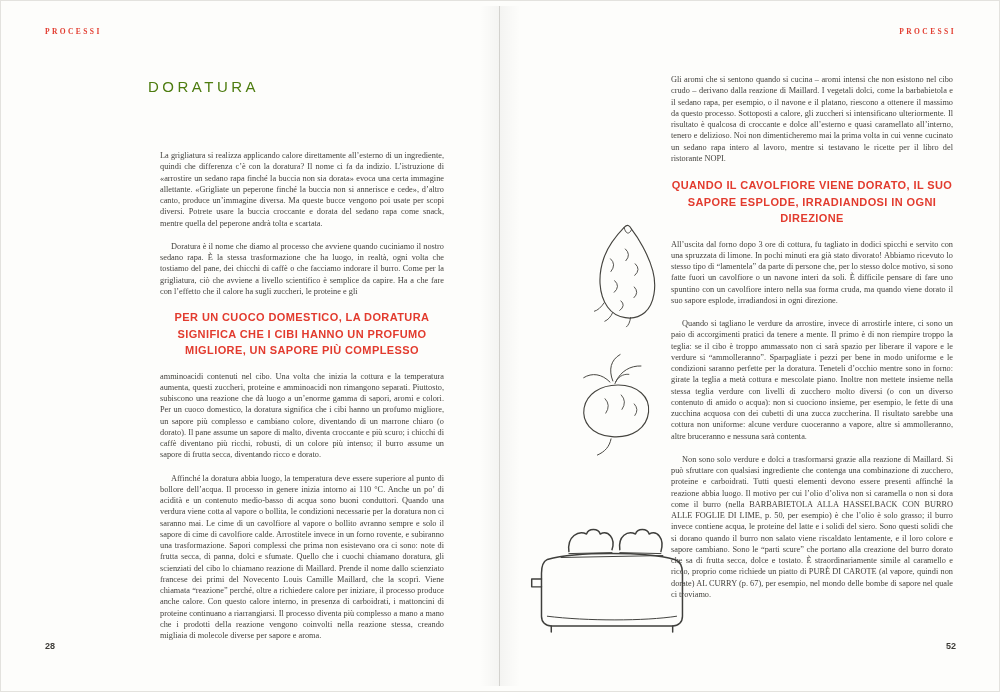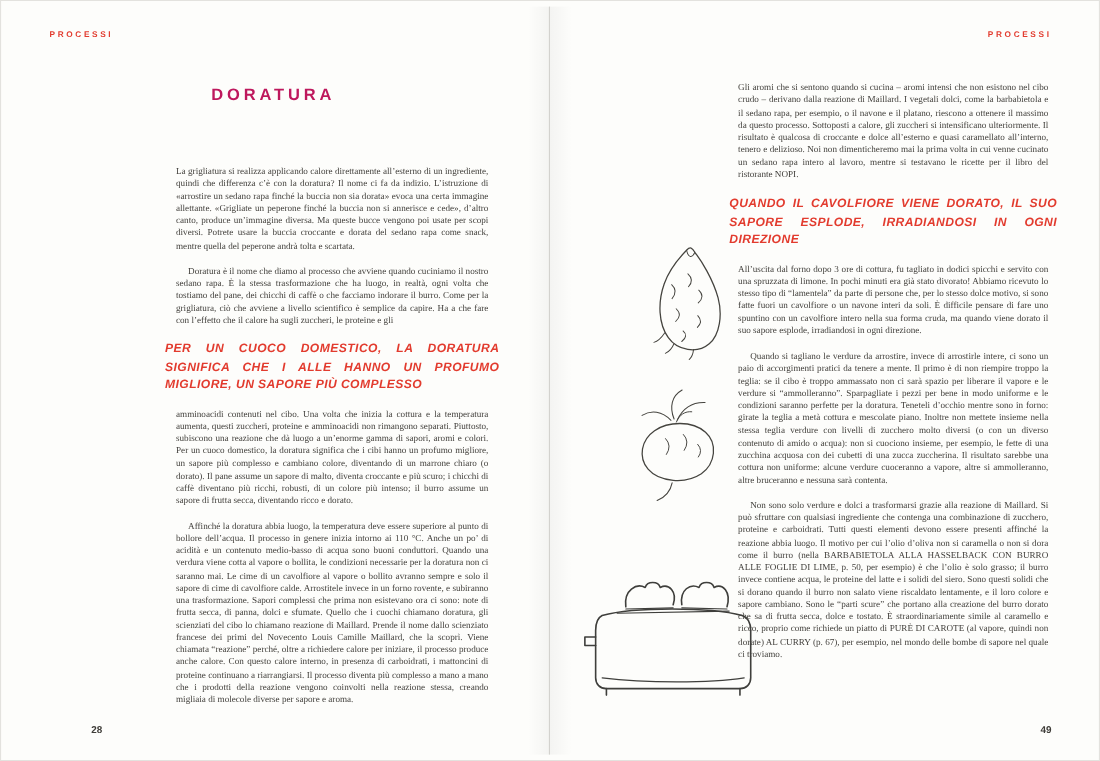--- a/index.html
+++ b/index.html
@@ -18,54 +18,54 @@
     position: absolute; left: 499px; top: 6px; bottom: 6px; width: 1px;
     background: #d3d2ce;
   }
   .fold-shade {
     position: absolute; left: 480px; top: 6px; bottom: 6px; width: 40px;
     background: linear-gradient(90deg, rgba(0,0,0,0) 0%, rgba(0,0,0,0.035) 48%, rgba(0,0,0,0.035) 52%, rgba(0,0,0,0) 100%);
     pointer-events: none;
   }
   .kicker {
     position: absolute; top: 27px;
-    font-family: Liberation Sans, sans-serif;
+    font-family: Liberation Serif, serif;
     font-weight: bold; font-size: 7.5px; letter-spacing: 2.4px;
     color: #e23b2e;
   }
   .kicker-left { left: 45px; }
   .kicker-right { right: 44px; }
   .title {
     position: absolute; left: 148px; top: 78px;
     font-family: "Liberation Sans", sans-serif;
-    font-weight: bold; font-size: 15px; letter-spacing: 3.5px;
-    color: #be185d;
-    margin-left: 44px;
+    font-weight: normal; font-size: 15px; letter-spacing: 3.5px;
+    color: #4d7c0f;
   }
   .col {
     position: absolute;
     text-align: justify;
     font-size: 8.3px; line-height: 11.25px;
     color: #413f3b;
   }
   .col-left  { left: 148px; top: 138px; width: 308px; }
   .col-right { left: 659px; top: 62px;  width: 306px; }
   .col p { margin: 12px; }
   .col p.indent { text-indent: 11px; }
   .pullquote, .sectionhead {
     font-family: "Liberation Sans", sans-serif;
     font-weight: bold; color: #e23b2e;
-    font-size: 11px; line-height: 16.5px; letter-spacing: 0.4px; font-style: italic;
+    text-align: center;
+    font-size: 11px; line-height: 16.5px; letter-spacing: 0.4px;
   }
   .pullquote  { margin: 11px 2px 9px; }
   .sectionhead{ margin: 13px 4px 11px; }
   .pagenum {
-    position: absolute; bottom: 24px;
+    position: absolute; bottom: 41px;
     font-family: "Liberation Sans", sans-serif;
-    font-weight: bold; font-size: 9px; color: #3e3c38; margin-left: 38px;
+    font-weight: bold; font-size: 9px; color: #3e3c38;
   }
   .pagenum-left { left: 45px; }
   .pagenum-right{ right: 44px; }
   .illus { position: absolute; }
   .illus svg { display: block; }
   .illus-celeriac { left: 585px; top: 222px; transform: rotate(7deg); }
   .illus-turnip   { left: 567px; top: 352px; transform: rotate(-3deg); }
   .illus-toaster  { left: 518px; top: 522px; }
 </style>
 </head>
@@ -77,21 +77,21 @@
   <div class="fold"></div>
 
   <div class="kicker kicker-left">PROCESSI</div>
   <div class="kicker kicker-right">PROCESSI</div>
 
   <h1 class="title">DORATURA</h1>
 
   <div class="col col-left">
     <p>La grigliatura si realizza applicando calore direttamente all’esterno di un ingrediente, quindi che differenza c’è con la doratura? Il nome ci fa da indizio. L’istruzione di «arrostire un sedano rapa finché la buccia non sia dorata» evoca una certa immagine allettante. «Grigliate un peperone finché la buccia non si annerisce e cede», d’altro canto, produce un’immagine diversa. Ma queste bucce vengono poi usate per scopi diversi. Potrete usare la buccia croccante e dorata del sedano rapa come snack, mentre quella del peperone andrà tolta e scartata.</p>
     <p class="indent">Doratura è il nome che diamo al processo che avviene quando cuciniamo il nostro sedano rapa. È la stessa trasformazione che ha luogo, in realtà, ogni volta che tostiamo del pane, dei chicchi di caffè o che facciamo indorare il burro. Come per la grigliatura, ciò che avviene a livello scientifico è semplice da capire. Ha a che fare con l’effetto che il calore ha sugli zuccheri, le proteine e gli</p>
-    <div class="pullquote">PER UN CUOCO DOMESTICO, LA DORATURA SIGNIFICA CHE I ALLE HANNO UN PROFUMO MIGLIORE, UN SAPORE PIÙ COMPLESSO</div>
+    <div class="pullquote">PER UN CUOCO DOMESTICO, LA DORATURA SIGNIFICA CHE I CIBI HANNO UN PROFUMO MIGLIORE, UN SAPORE PIÙ COMPLESSO</div>
     <p>amminoacidi contenuti nel cibo. Una volta che inizia la cottura e la temperatura aumenta, questi zuccheri, proteine e amminoacidi non rimangono separati. Piuttosto, subiscono una reazione che dà luogo a un’enorme gamma di sapori, aromi e colori. Per un cuoco domestico, la doratura significa che i cibi hanno un profumo migliore, un sapore più complesso e cambiano colore, diventando di un marrone chiaro (o dorato). Il pane assume un sapore di malto, diventa croccante e più scuro; i chicchi di caffè diventano più ricchi, robusti, di un colore più intenso; il burro assume un sapore di frutta secca, diventando ricco e dorato.</p>
     <p class="indent">Affinché la doratura abbia luogo, la temperatura deve essere superiore al punto di bollore dell’acqua. Il processo in genere inizia intorno ai 110 °C. Anche un po’ di acidità e un contenuto medio-basso di acqua sono buoni conduttori. Quando una verdura viene cotta al vapore o bollita, le condizioni necessarie per la doratura non ci saranno mai. Le cime di un cavolfiore al vapore o bollito avranno sempre e solo il sapore di cime di cavolfiore calde. Arrostitele invece in un forno rovente, e subiranno una trasformazione. Sapori complessi che prima non esistevano ora ci sono: note di frutta secca, di panna, dolci e sfumate. Quello che i cuochi chiamano doratura, gli scienziati del cibo lo chiamano reazione di Maillard. Prende il nome dallo scienziato francese dei primi del Novecento Louis Camille Maillard, che la scoprì. Viene chiamata “reazione” perché, oltre a richiedere calore per iniziare, il processo produce anche calore. Con questo calore interno, in presenza di carboidrati, i mattoncini di proteine continuano a riarrangiarsi. Il processo diventa più complesso a mano a mano che i prodotti della reazione vengono coinvolti nella reazione stessa, creando migliaia di molecole diverse per sapore e aroma.</p>
   </div>
 
   <div class="pagenum pagenum-left">28</div>
 
   <div class="col col-right">
     <p>Gli aromi che si sentono quando si cucina – aromi intensi che non esistono nel cibo crudo – derivano dalla reazione di Maillard. I vegetali dolci, come la barbabietola e il sedano rapa, per esempio, o il navone e il platano, riescono a ottenere il massimo da questo processo. Sottoposti a calore, gli zuccheri si intensificano ulteriormente. Il risultato è qualcosa di croccante e dolce all’esterno e quasi caramellato all’interno, tenero e delizioso. Noi non dimenticheremo mai la prima volta in cui venne cucinato un sedano rapa intero al lavoro, mentre si testavano le ricette per il libro del ristorante NOPI.</p>
     <div class="sectionhead">QUANDO IL CAVOLFIORE VIENE DORATO, IL SUO SAPORE ESPLODE, IRRADIANDOSI IN OGNI DIREZIONE</div>
     <p>All’uscita dal forno dopo 3 ore di cottura, fu tagliato in dodici spicchi e servito con una spruzzata di limone. In pochi minuti era già stato divorato! Abbiamo ricevuto lo stesso tipo di “lamentela” da parte di persone che, per lo stesso dolce motivo, si sono fatte fuori un cavolfiore o un navone interi da soli. È difficile pensare di fare uno spuntino con un cavolfiore intero nella sua forma cruda, ma quando viene dorato il suo sapore esplode, irradiandosi in ogni direzione.</p>
@@ -143,15 +143,15 @@
         <path d="M52 32 L96 31" stroke-width="1"></path>
         <path d="M104 31 L146 32" stroke-width="1"></path>
         <path d="M24 58 L14 58 L14 66 L24 66"></path>
         <path d="M34 106 L34 112"></path>
         <path d="M158 106 L158 112"></path>
         <path d="M30 96 C70 101 130 101 162 96" stroke-width="1"></path>
       </g>
     </svg>
   </div>
 
-  <div class="pagenum pagenum-right">49</div>
+  <div class="pagenum pagenum-right">52</div>
 
 </div>
 
 </body></html>

